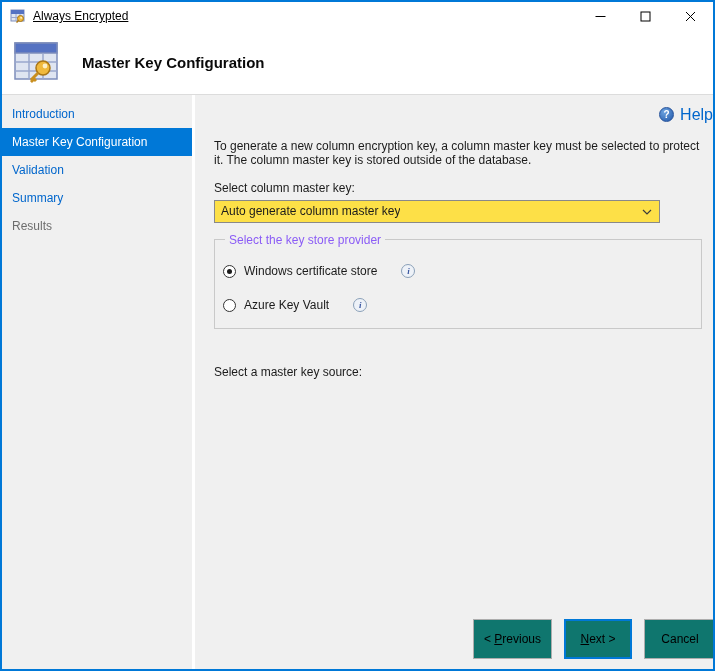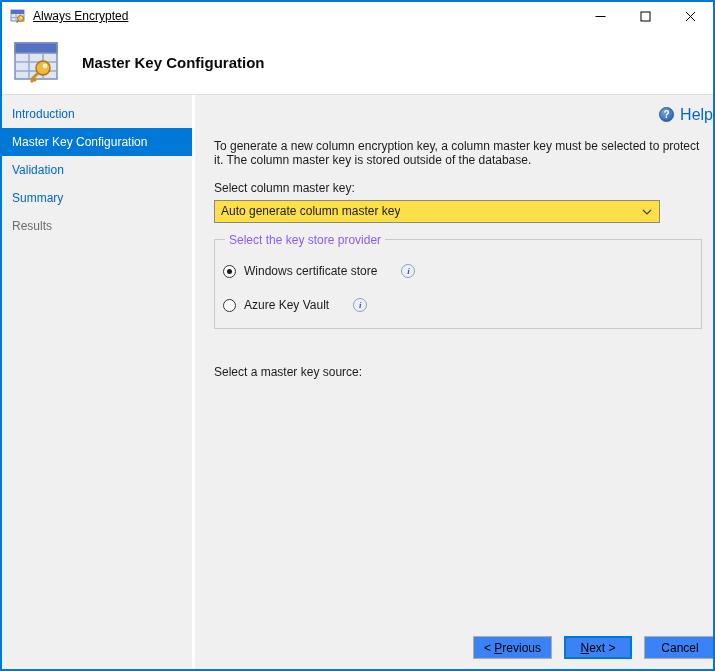--- a/index.html
+++ b/index.html
@@ -96,22 +96,22 @@
     font-family:"Liberation Serif", serif;
     display:inline-flex; align-items:center; justify-content:center;
     margin-left:24px; cursor:default;
   }
   
   .footer {
     position:absolute; right:13px; bottom:10px;
     display:flex; gap:12px; align-items:center;
   }
   .btn {
-    min-width:72px; height:23px; padding:0 10px;
-    background:#3b82f6; border:1px solid #adadad;
+    min-width:72px; height:40px; padding:0 10px;
+    background:#0f766e; border:1px solid #adadad;
     font-size:12px; color:#000000;
     display:inline-flex; align-items:center; justify-content:center;
     cursor:pointer; font-family:"Liberation Sans", sans-serif;
   }
   .btn.default { border:2px solid #0078d7; min-width:68px; }
   .btn .u { text-decoration:underline; }
   .spacer-after-group { height:22px; }
 </style>
 </head>
 <body>

